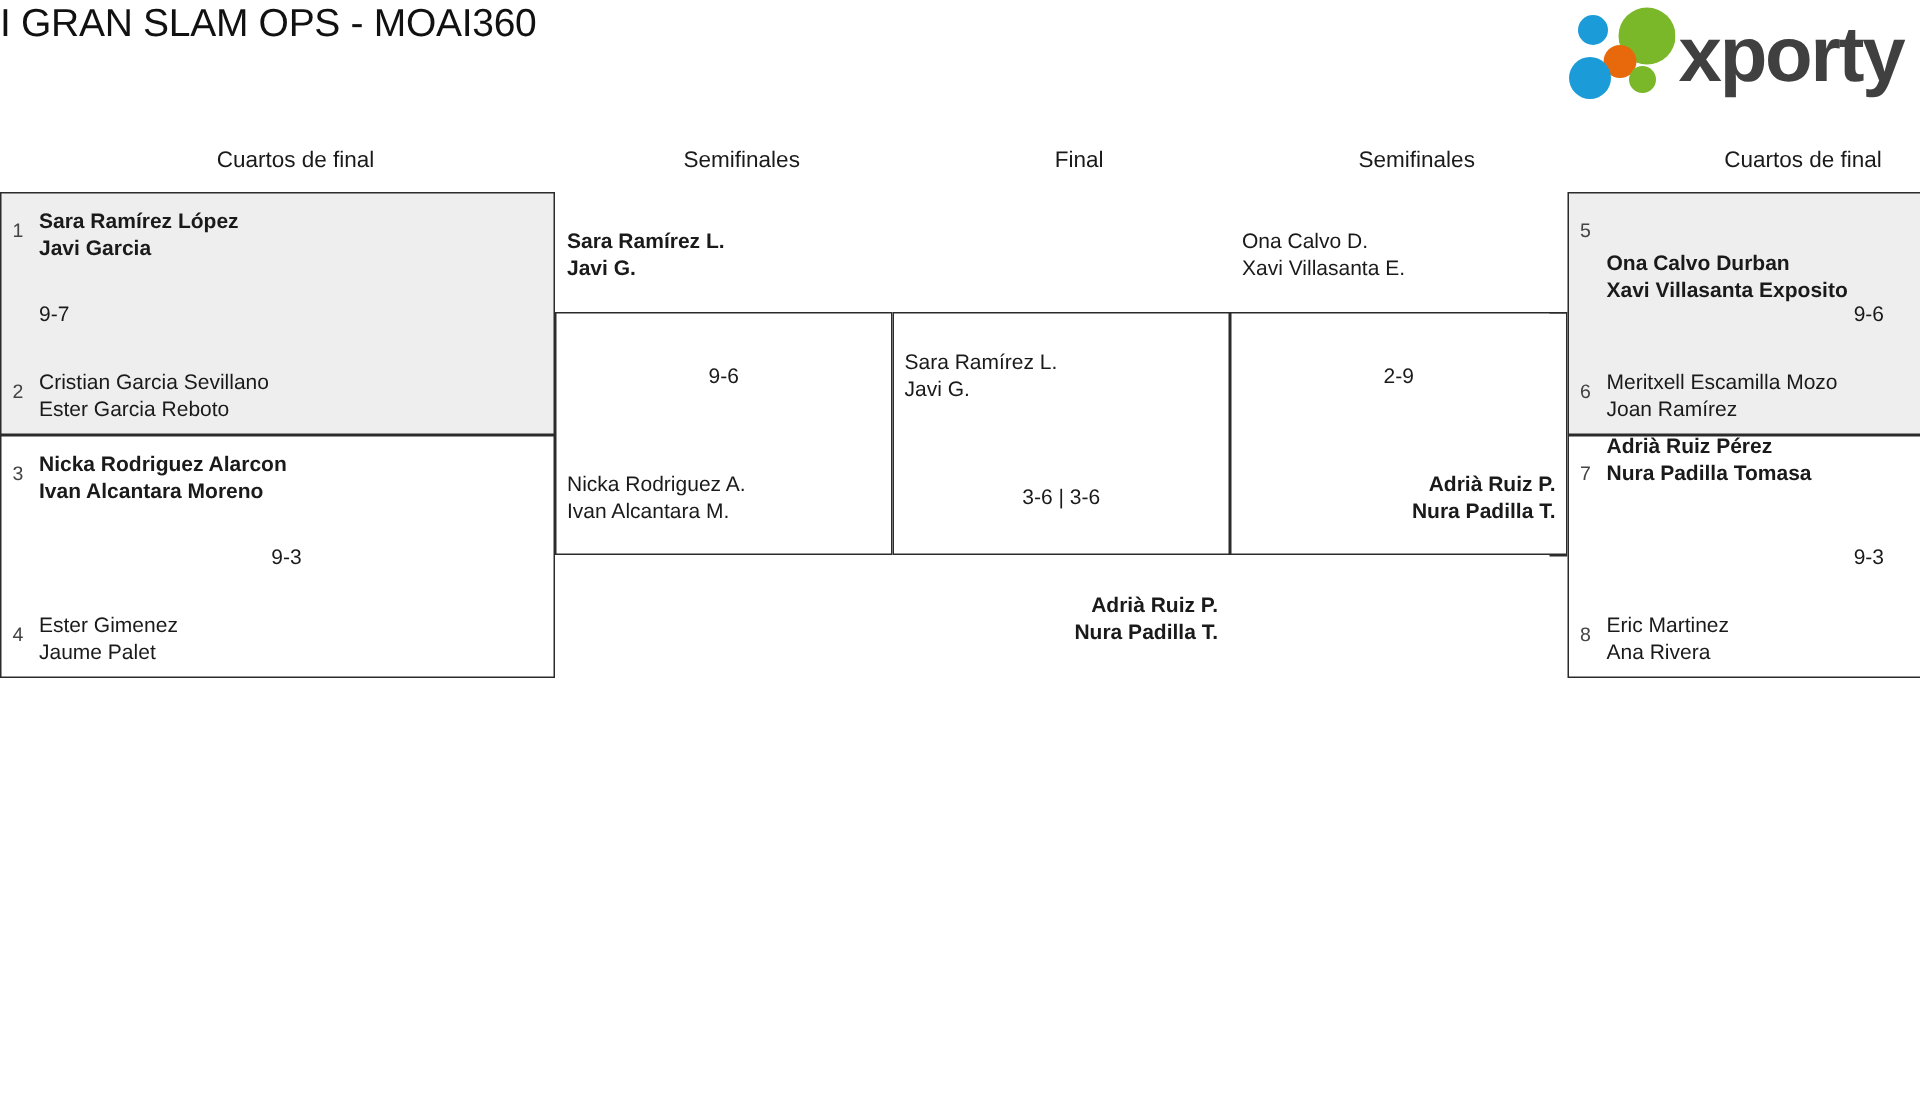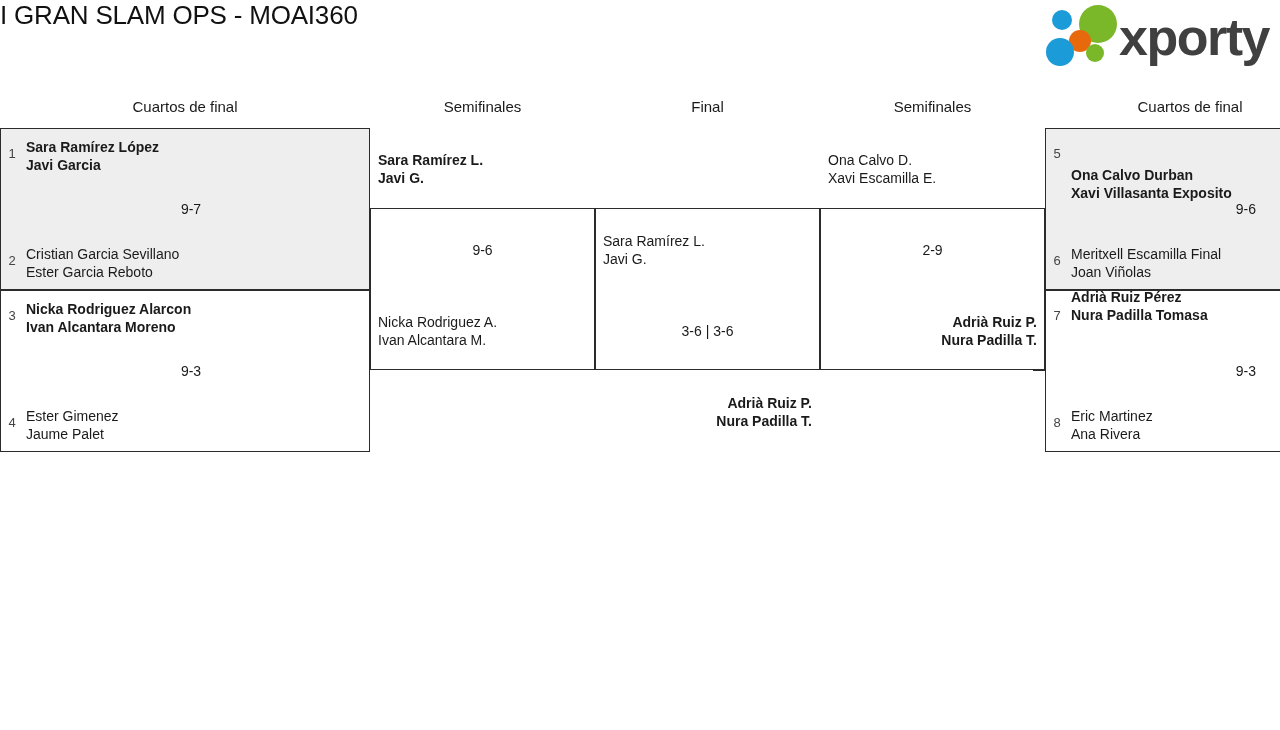--- a/index.html
+++ b/index.html
@@ -55,20 +55,21 @@
   
   .round-header {
     position: absolute;
     top: 96px;
     font-size: 15px;
     line-height: 21px;
     font-weight: 400;
     color: #1a1a1a;
     text-align: center;
     white-space: nowrap;
+    padding-left: 12px;
   }
 
   
   .match-box {
     position: absolute;
     box-sizing: border-box;
     border: 1px solid #2b2b2b;
     background: #ffffff;
   }
   .match-box.shaded { background: #eeeeee; }
@@ -129,21 +130,21 @@
 <div class="round-header" style="left:595px; width:225px;">Final</div>
 <div class="round-header" style="left:820px; width:225px;">Semifinales</div>
 <div class="round-header" style="left:1045px; width:290px;">Cuartos de final</div>
 
 <div class="match-box shaded" style="left:0px; top:128px; width:370px; height:162px;"></div>
 <div class="seed" style="left:4px; top:146px;">1</div>
 <div class="team winner" style="left:26px; top:138px;">
   <span>Sara Ramírez López</span>
   <span class="l2">Javi Garcia</span>
 </div>
-<div class="score" style="left:26px; top:200px; width:330px; text-align:center;">9-7</div>
+<div class="score" style="left:26px; top:200px; width:330px; ">9-7</div>
 <div class="seed" style="left:4px; top:253px;">2</div>
 <div class="team" style="left:26px; top:245px;">
   <span>Cristian Garcia Sevillano</span>
   <span class="l2">Ester Garcia Reboto</span>
 </div>
 
 <div class="match-box" style="left:0px; top:290px; width:370px; height:162px;"></div>
 <div class="seed" style="left:4px; top:308px;">3</div>
 <div class="team winner" style="left:26px; top:300px;">
   <span>Nicka Rodriguez Alarcon</span>
@@ -175,42 +176,42 @@
 </div>
 <div class="score" style="left:603px; top:322px; width:209px; text-align:center;">3-6 | 3-6</div>
 <div class="team winner" style="left:603px; top:394px; width:209px; text-align:right;">
   <span>Adrià Ruiz P.</span>
   <span class="l2">Nura Padilla T.</span>
 </div>
 
 <div class="match-box" style="left:820px; top:208px; width:225px; height:162px;"></div>
 <div class="team" style="left:828px; top:151px; width:209px; text-align:left;">
   <span>Ona Calvo D.</span>
-  <span class="l2">Xavi Escamilla E.</span>
+  <span class="l2">Xavi Villasanta E.</span>
 </div>
 <div class="score" style="left:828px; top:241px; width:209px; text-align:center;">2-9</div>
 <div class="team winner" style="left:828px; top:313px; width:209px; text-align:right;">
   <span>Adrià Ruiz P.</span>
   <span class="l2">Nura Padilla T.</span>
 </div>
 
 <div class="conn" style="left:1033px; top:208px; width:12px; height:1px;"></div>
 <div class="conn" style="left:1033px; top:370px; width:12px; height:1px;"></div>
 
 <div class="match-box shaded" style="left:1045px; top:128px; width:290px; height:162px;"></div>
 <div class="seed" style="left:1049px; top:146px;">5</div>
 <div class="team winner" style="left:1071px; top:138px;margin-top:28px;">
   <span>Ona Calvo Durban</span>
   <span class="l2">Xavi Villasanta Exposito</span>
 </div>
 <div class="score" style="left:1071px; top:200px; width:185px; text-align:right;">9-6</div>
 <div class="seed" style="left:1049px; top:253px;">6</div>
 <div class="team" style="left:1071px; top:245px;">
-  <span>Meritxell Escamilla Final</span>
-  <span class="l2">Joan Viñolas</span>
+  <span>Meritxell Escamilla Mozo</span>
+  <span class="l2">Joan Ramírez</span>
 </div>
 
 <div class="match-box" style="left:1045px; top:290px; width:290px; height:162px;"></div>
 <div class="seed" style="left:1049px; top:308px;">7</div>
 <div class="team winner" style="left:1071px; top:288px;">
   <span>Adrià Ruiz Pérez</span>
   <span class="l2">Nura Padilla Tomasa</span>
 </div>
 <div class="score" style="left:1071px; top:362px; width:185px; text-align:right;">9-3</div>
 <div class="seed" style="left:1049px; top:415px;">8</div>

